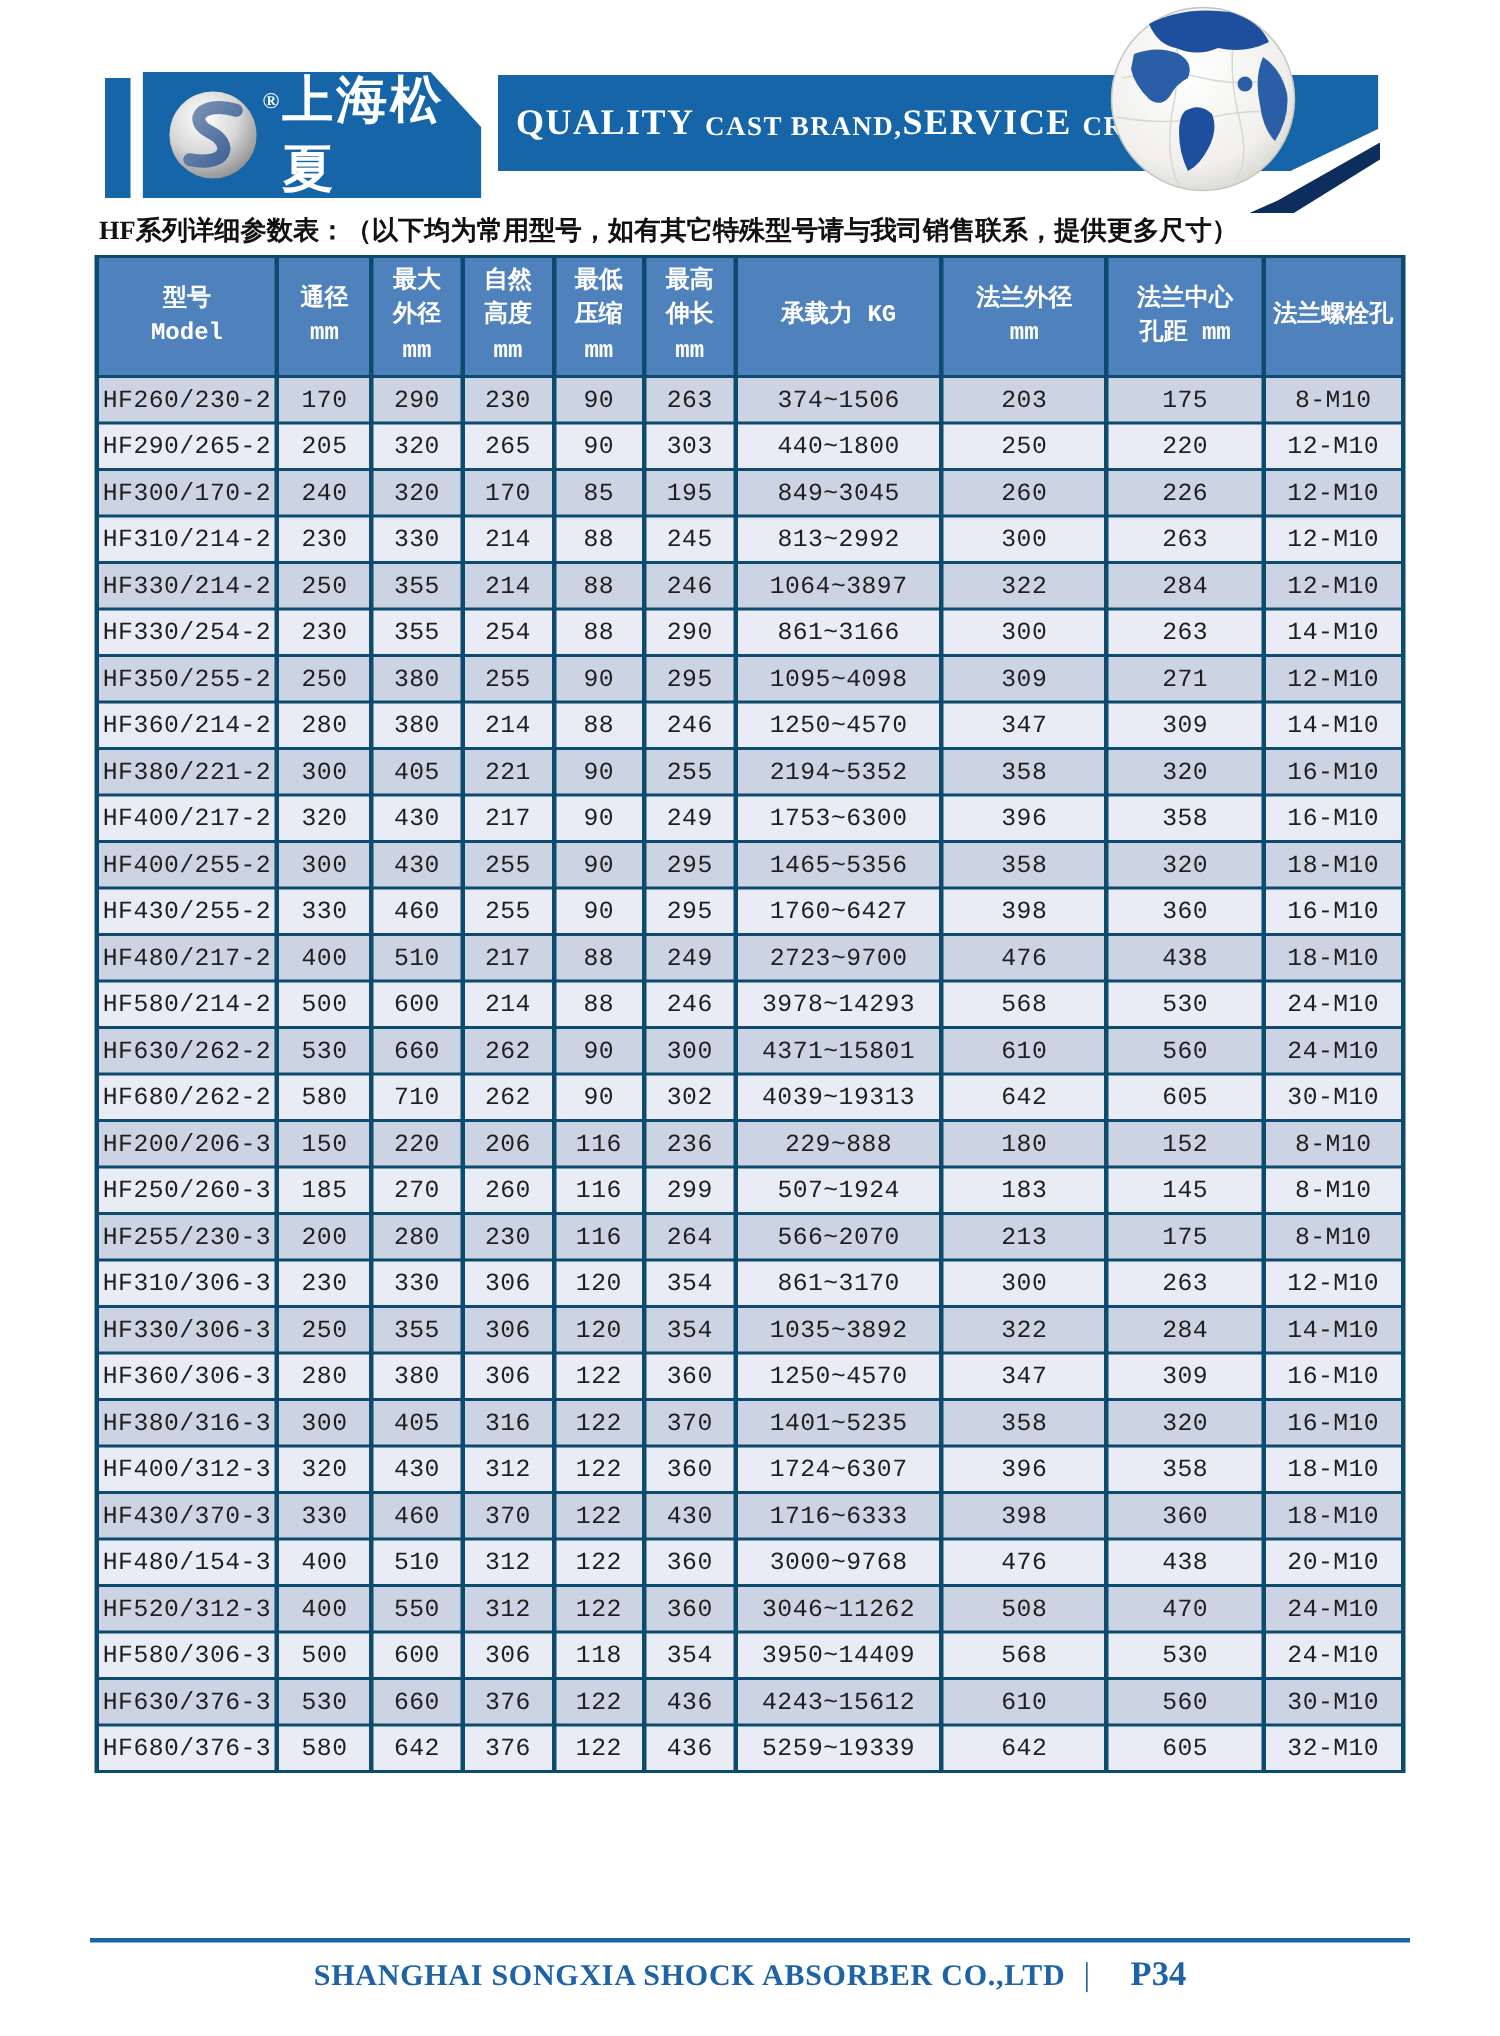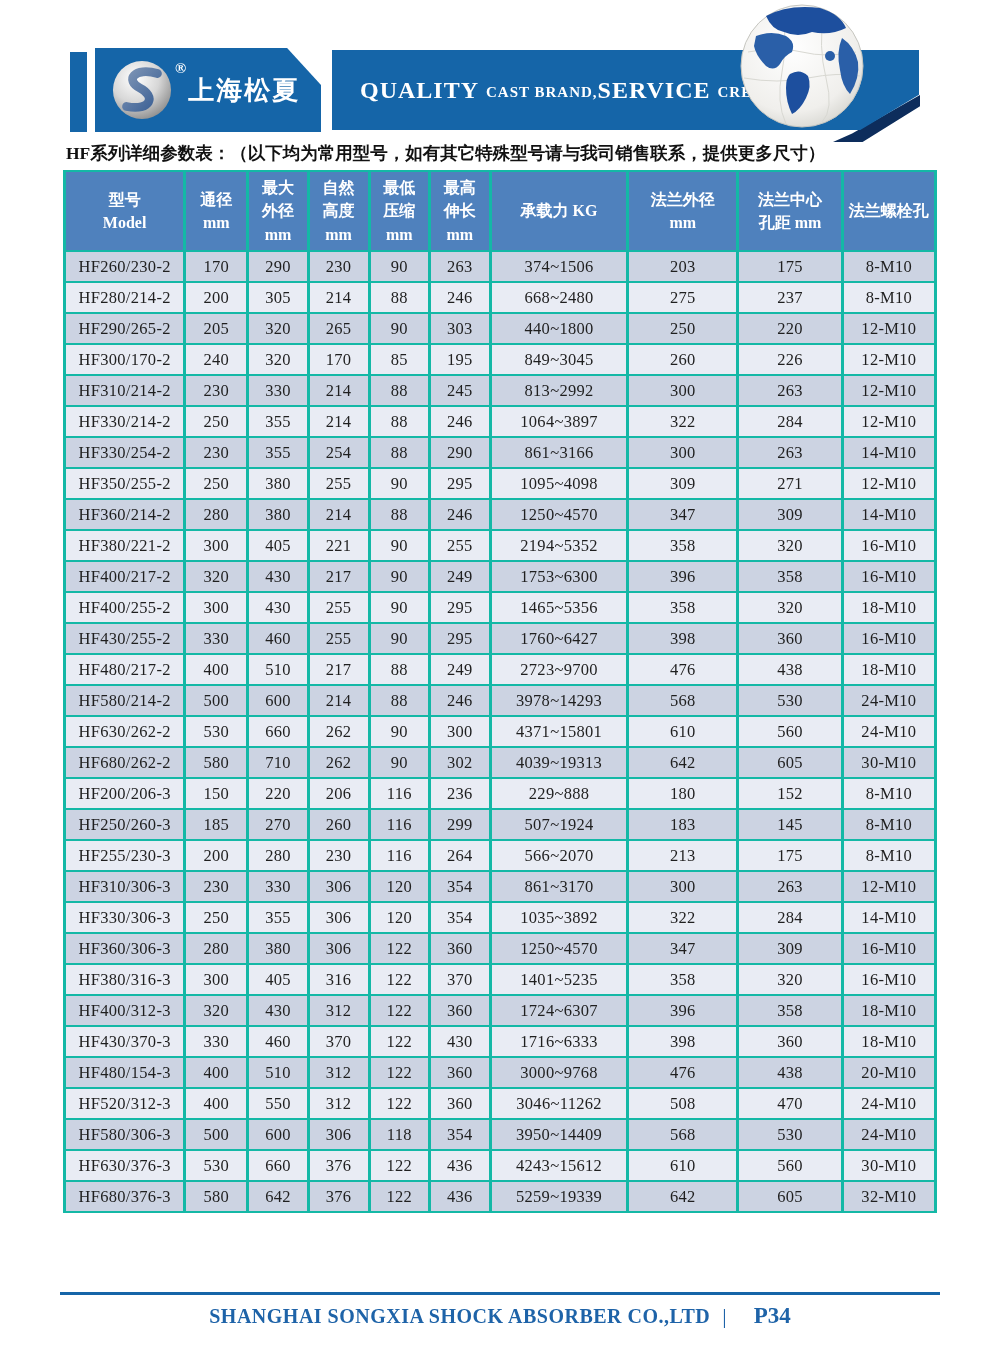--- a/index.html
+++ b/index.html
@@ -23,54 +23,55 @@
     width: 226px; height: 84px; background: #1565a8;
     clip-path: polygon(0 0, 85% 0, 100% 44%, 100% 100%, 0 100%);
     display: flex; align-items: center; padding-left: 16px;
   }
   .sphere { width: 62px; height: 62px; flex: 0 0 auto; }
   .reg {
     color: #ffffff; font-size: 15px; font-weight: bold;
     align-self: flex-start; margin: 12px 2px 0 2px;
   }
   .logo-text {
-    color: #ffffff; font-size: 26px; font-weight: bold;
+    color: #ffffff; font-size: 34px; font-weight: bold;
     letter-spacing: 2px; font-family: Liberation Sans, sans-serif;
   }
   .banner-shadow {
     position: absolute; left: 833px; top: 95px;
     width: 87px; height: 47px; background: #0d2d5c;
     clip-path: polygon(100% 0, 100% 24%, 34% 100%, 0 100%, 22% 82%);
     z-index: 1;
   }
   .banner {
     position: absolute; left: 332px; top: 50px;
-    width: 587px; height: 80px; background: #1565a8;
+    width: 587px; height: 64px; background: #1565a8;
     clip-path: polygon(0 0, 100% 0, 100% 56%, 90% 100%, 0 100%);
-    display: flex; align-items: center; padding-left: 28px;
+    display: flex; align-items: center; padding-left: 12px;
     z-index: 2; color: #ffffff; white-space: nowrap;
   }
   .banner .big { font-size: 24px; font-weight: bold; letter-spacing: 1px; }
-  .banner .small { font-size: 15px; font-weight: bold; margin: 4px 0 0 7px; letter-spacing: 1px; }
+  .banner .small { font-size: 18px; font-weight: bold; margin: 4px 0 0 7px; letter-spacing: 1px; }
   .banner .small.comma { margin-right: 0; }
   .globe { position: absolute; left: 738px; top: 2px; width: 128px; height: 128px; z-index: 3; }
 
   
   .intro {
     position: absolute; left: 66px; top: 141px;
     width: 900px; font-size: 17.5px; color: #111111;
     font-weight: bold; font-family: "Liberation Serif", serif;
   }
 
   
   .spec-table-wrap { position: absolute; left: 63px; top: 170px; width: 874px; }
   table.spec {
     width: 874px; table-layout: fixed;
     border-collapse: separate; border-spacing: 3px 2px;
-    background: #14b8a6;
+    background: #0c4a6e;
+    font-family: Liberation Mono, monospace;
   }
   table.spec th {
     background: #4f81bd; color: #ffffff;
     font-size: 16px; font-weight: bold;
     text-align: center; vertical-align: middle;
     white-space: pre-line; line-height: 1.45;
     height: 78px; padding: 2px 1px;
   }
   table.spec td {
     font-size: 16.5px; color: #1f1f1f;
@@ -204,32 +205,20 @@
             <td>290</td>
             <td>230</td>
             <td>90</td>
             <td>263</td>
             <td>374~1506</td>
             <td>203</td>
             <td>175</td>
             <td>8-M10</td>
           </tr>
           <tr>
-            <td>HF280/214-2</td>
-            <td>200</td>
-            <td>305</td>
-            <td>214</td>
-            <td>88</td>
-            <td>246</td>
-            <td>668~2480</td>
-            <td>275</td>
-            <td>237</td>
-            <td>8-M10</td>
-          </tr>
-          <tr>
             <td>HF290/265-2</td>
             <td>205</td>
             <td>320</td>
             <td>265</td>
             <td>90</td>
             <td>303</td>
             <td>440~1800</td>
             <td>250</td>
             <td>220</td>
             <td>12-M10</td>

